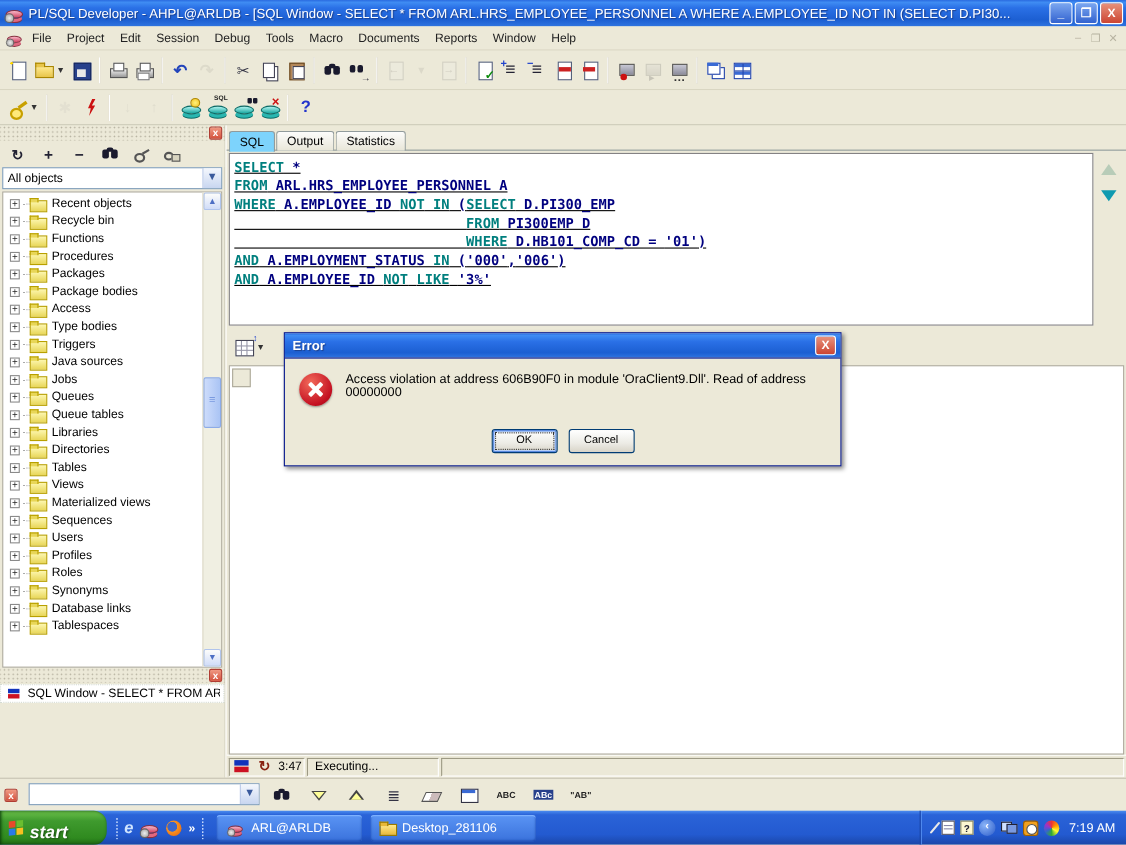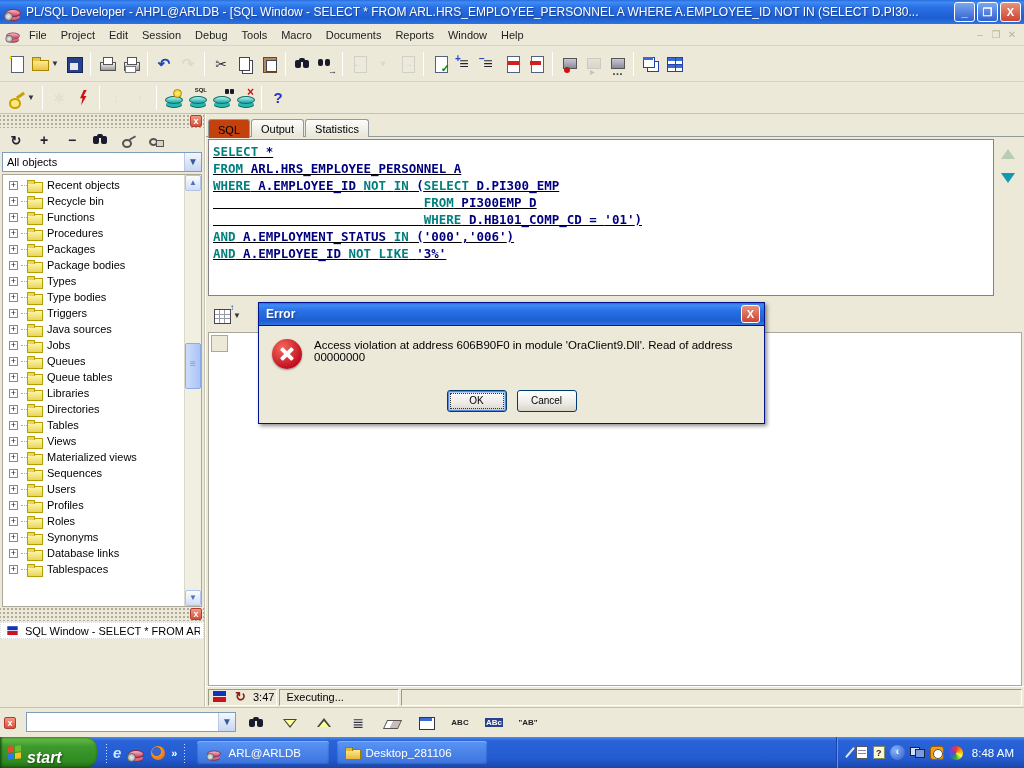--- a/index.html
+++ b/index.html
@@ -196,21 +196,21 @@
   .windows-panel { height:100px; display:flex; flex-direction:column; }
   .windows-list { flex:1; background:#ece9d8; padding-top:1px; }
   .window-item { height:17px; display:flex; align-items:center; gap:4px; padding:0 3px; background:#fff; border:1px dotted #9a96;  }
   .window-item .label { white-space:nowrap; overflow:hidden; }
 
   
   .workspace { flex:1; display:flex; flex-direction:column; background:#ece9d8; min-width:0; border-left:1px solid #fff; }
   .tabs { height:22px; display:flex; align-items:flex-end; padding:2px 4px 0 2px; }
   .tab { padding:3px 9px 2px 9px; margin-right:1px; border:1px solid #919b9c; border-bottom:none; border-radius:3px 3px 0 0;
     background:linear-gradient(180deg,#fcfcfb,#e8e6d8); color:#000; position:relative; top:1px; }
-  .tab.active { background:#c2410c; padding-top:4px; top:2px; z-index:2; border-color:#919b9c; }
+  .tab.active { background:#7dd3fc; padding-top:4px; top:2px; z-index:2; border-color:#919b9c; }
   .editor-row { display:flex; height:162px; border-top:1px solid #919b9c; padding:2px;text-decoration:underline; }
   .editor { flex:1; background:#fff; border:1px solid #848284; overflow:hidden; padding:3px 0 0 4px; }
   .code-line { font-family:"DejaVu Sans Mono", monospace; font-size:12.5px; font-weight:600; line-height:17px; white-space:pre; }
   .c-k { color:#007f7e; }
   .c-i { color:#00007f; }
   .c-s { color:#00007f; }
   .editor-side { width:28px; display:flex; flex-direction:column; align-items:center; padding-top:10px; gap:14px; }
   .arrow-up { width:0; height:0; border-left:7px solid transparent; border-right:7px solid transparent; border-bottom:10px solid #b8ccb8; }
   .arrow-down { width:0; height:0; border-left:7px solid transparent; border-right:7px solid transparent; border-top:10px solid #0f9ab0; }
 
@@ -581,21 +581,21 @@
             <div class="tree-row">
               <span class="expander">+</span>
               <span class="dots"></span>
               <span class="tree-folder"></span>
               <span class="tree-label">Package bodies</span>
             </div>
             <div class="tree-row">
               <span class="expander">+</span>
               <span class="dots"></span>
               <span class="tree-folder"></span>
-              <span class="tree-label">Types</span>
+              <span class="tree-label">Access</span>
             </div>
             <div class="tree-row">
               <span class="expander">+</span>
               <span class="dots"></span>
               <span class="tree-folder"></span>
               <span class="tree-label">Type bodies</span>
             </div>
             <div class="tree-row">
               <span class="expander">+</span>
               <span class="dots"></span>
@@ -849,21 +849,21 @@
         </div>
       </div>
     <div class="tray">
       <span class="t-pen"></span>
       <span class="t-notes"></span>
       <span class="t-help">?</span>
       <span class="t-arrow">‹</span>
       <span class="t-network"></span>
       <span class="t-clock"></span>
       <span class="t-pinwheel"></span>
-      <span class="tray-time">8:48 AM</span>
+      <span class="tray-time">7:19 AM</span>
     </div>
   </div>
 
 </div>
 
 <div class="dialog">
   <div class="dialog-title">
     <span class="dlg-title-text">Error</span>
     <span class="dlg-close">X</span>
   </div>

